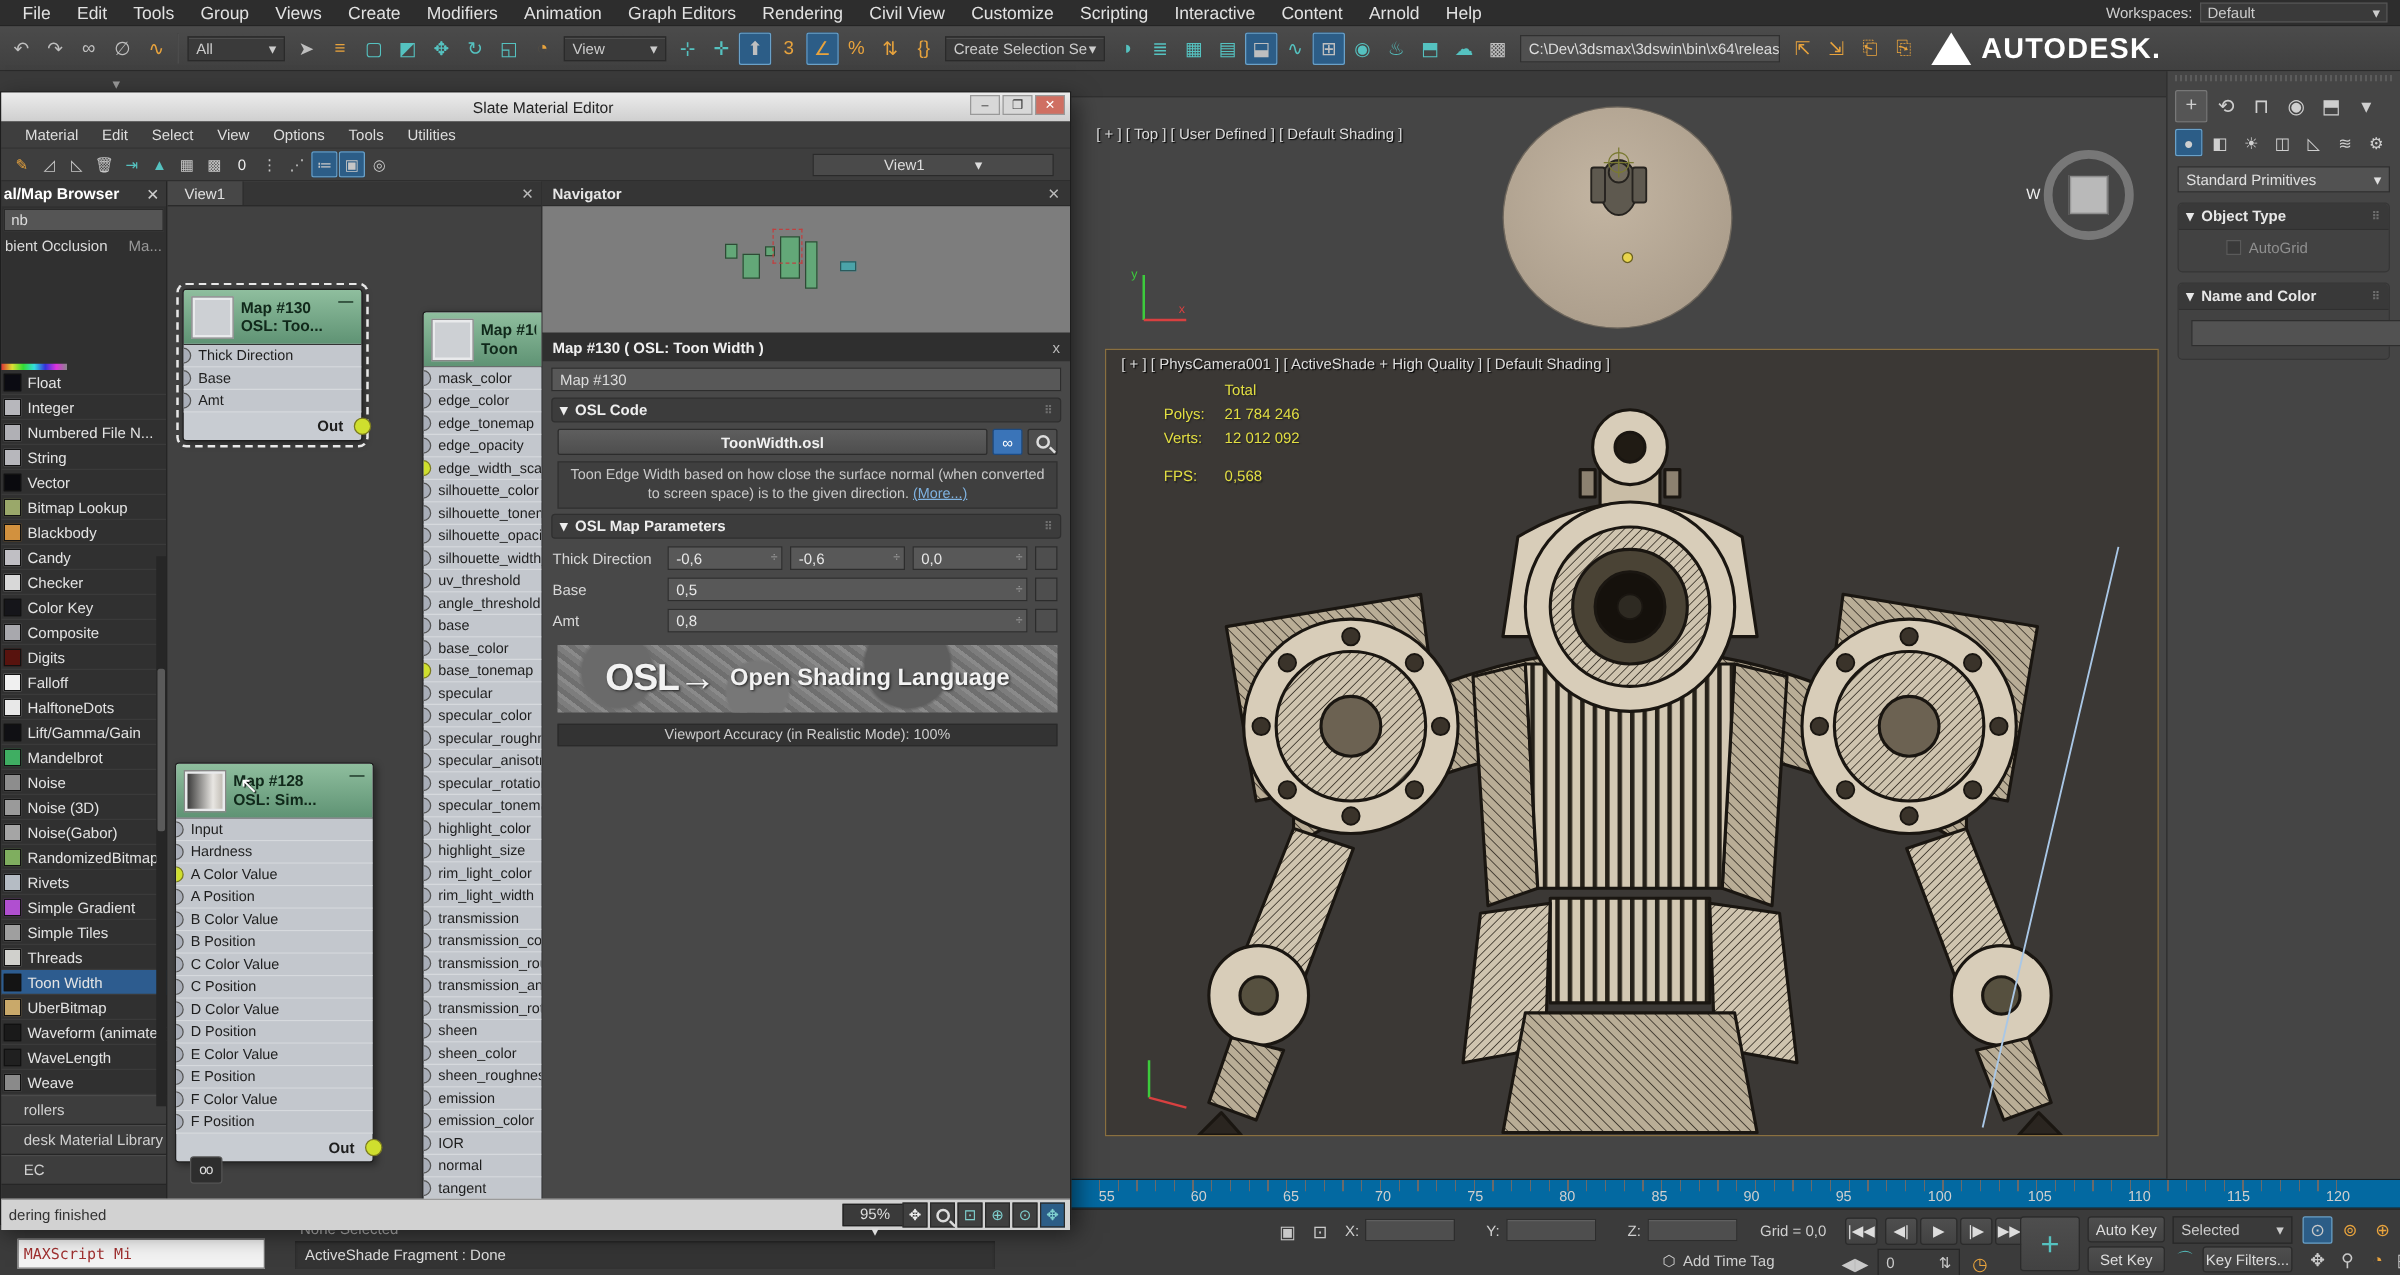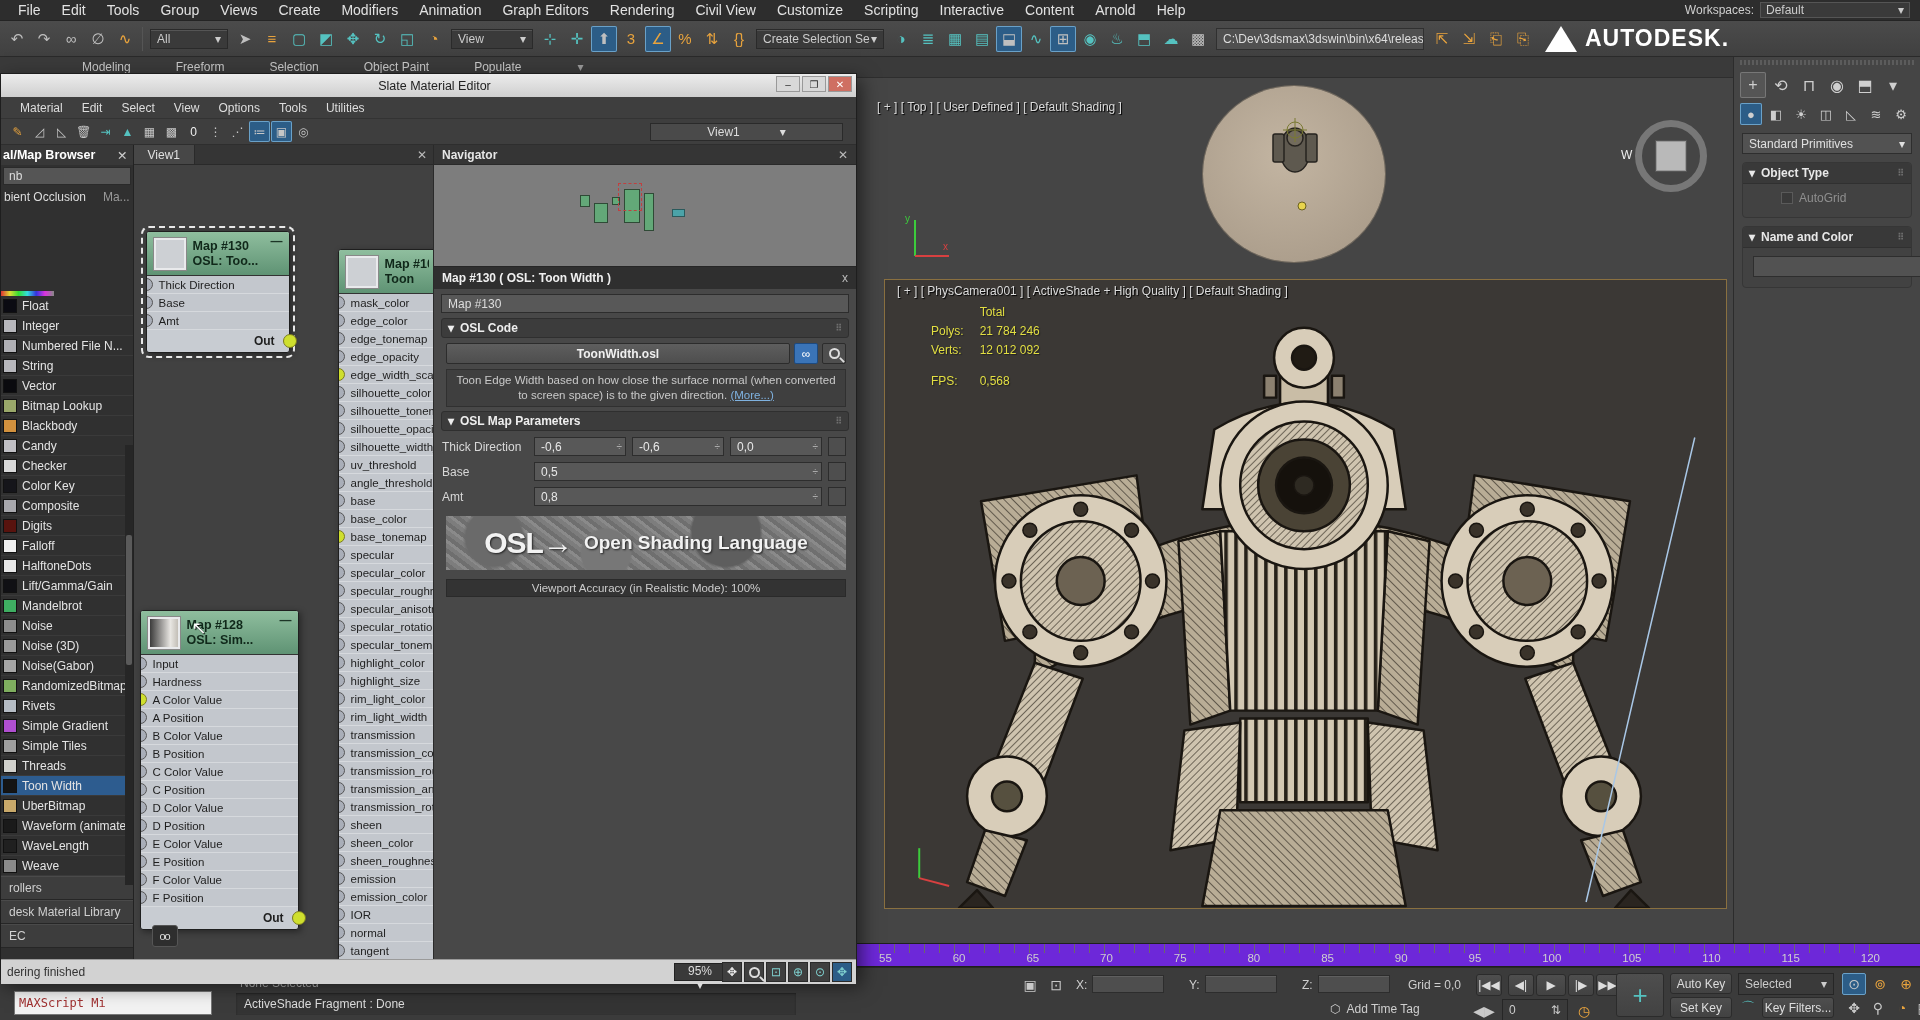--- a/index.html
+++ b/index.html
@@ -37,21 +37,21 @@
   .viewcube .ring { position:absolute; inset:0; border-radius:50%; border:7px solid rgba(160,160,160,.55); }
   .viewcube .face { position:absolute; left:20px; top:20px; width:32px; height:32px; background:#b9b9b9; border:1px solid #555; box-shadow:inset 0 0 0 1px #999; }
   .viewcube .w { position:absolute; left:-14px; top:28px; color:#eee; font-size:12px; }
   .asviewport { position:absolute; left:27px; top:201px; width:843px; height:630px; border:1px solid #8a7040; background:#3b3835; }
   .stats { position:absolute; left:44px; top:22px; color:#e3df42; font-size:12px; line-height:17px; text-shadow:1px 1px 1px #222; }
   .stats table td { padding-right:14px; }
   .robot { position:absolute; inset:0; width:100%; height:100%; }
   .tripod { position:absolute; }
 
   
-  .timeline { left:857px; top:943px; width:1063px; height:24px; background:#6d28d9; border-top:1px solid #1f1f1f; border-bottom:1px solid #1f1f1f;text-decoration:underline; }
+  .timeline { left:857px; top:943px; width:1063px; height:24px; background:#0369a1; border-top:1px solid #1f1f1f; border-bottom:1px solid #1f1f1f;text-decoration:underline; }
   .tl-ticks { position:absolute; left:22px; right:40px; top:0; height:9px;
     background:repeating-linear-gradient(90deg,#6a6a6a 0 1px,transparent 1px 15px); }
   .tl-labels { position:absolute; left:22px; right:40px; top:8px; display:flex; justify-content:space-between; color:#cfcfcf; font-size:11.5px; }
 
   
   .bottombar { left:0; top:967px; width:1920px; height:53px; background:#3b3b3b; border-top:1px solid #282828; }
   .msfield { position:absolute; left:14px; top:23px; width:198px; height:24px; background:#f2f2f2; border:1px solid #777; color:#a03030; font-family:"DejaVu Sans Mono",monospace; font-size:12px; display:flex; align-items:center; padding:0 4px; overflow:hidden; white-space:nowrap; }
   .promptline { position:absolute; left:240px; top:8px; color:#b5b5b5; }
   .statuswell { position:absolute; left:236px; top:25px; width:560px; height:22px; background:#343434; box-shadow:inset 0 1px 2px #222; color:#ddd; display:flex; align-items:center; padding:0 8px; }
   .coordlbl { position:absolute; color:#cfcfcf; font-size:12px; }
@@ -100,21 +100,21 @@
   .br-head { height:20px; background:#383838; color:#fff; font-weight:bold; font-size:12.5px; display:flex; align-items:center; padding:0 2px; }
   .br-head .x { margin-left:auto; color:#ccc; font-weight:normal; padding-right:3px; }
   .br-search { margin:2px 2px; height:18px; background:#555; border:1px solid #2a2a2a; color:#ddd; display:flex; align-items:center; padding:0 5px; }
   .br-result { height:20px; display:flex; align-items:center; color:#ddd; padding:0 3px; justify-content:space-between; }
   .br-result .dim { color:#999; }
   .colorstrip { height:5px; margin-top:84px; background:linear-gradient(90deg,#d33,#dd3,#3d3,#3dd,#33d,#d3d,#888 40%,#303030 40%); }
   .br-list { }
   .br-item { height:20px; display:flex; align-items:center; gap:5px; padding-left:2px; color:#e4e4e4; border-bottom:1px solid #3a3a3a; white-space:nowrap; overflow:hidden; }
   .br-item.sel { background:#2d5c8f; }
   .br-sw { width:14px; height:14px; border:1px solid #111; flex:none; }
-  .br-group { height:24px; background:#3d3d3d; border-top:1px solid #4a4a4a; border-bottom:1px solid #262626; color:#d0d0d0; display:flex; align-items:center; padding-left:8px; }
+  .br-group { height:24px; background:#3d3d3d; border-top:1px solid #4a4a4a; border-bottom:1px solid #262626; color:#d0d0d0; display:flex; align-items:center; padding-left:18px; }
   .br-scroll { position:absolute; right:0; top:300px; width:8px; height:440px; background:#262626; }
   .br-thumb { position:absolute; left:1px; top:90px; width:6px; height:130px; background:#5a5a5a; border-radius:2px; }
 
   
   .graph { position:relative; width:306px; height:100%; background:#414141; border-right:1px solid #2a2a2a; overflow:hidden; }
   .g-tabs { height:20px; background:#353535; display:flex; align-items:center; border-bottom:1px solid #2a2a2a; }
   .g-tab { height:100%; padding:0 14px; background:#474747; border-right:1px solid #2a2a2a; display:flex; align-items:center; color:#e0e0e0; }
   .g-x { margin-left:auto; padding-right:6px; color:#bbb; }
   .node { position:absolute; background:#c8ccd2; border:1px solid #1f1f1f; border-radius:3px; box-shadow:2px 2px 6px rgba(0,0,0,.4); }
   .node.sel { outline:2px dashed #e8e8e8; outline-offset:3px; }
@@ -275,27 +275,20 @@
         <span class="ticon" style="color: rgb(232, 163, 61);">⎗</span>
         <span class="ticon" style="color: rgb(232, 163, 61);">⎘</span>
       </div>
     <div class="brand">
         <span class="tri"></span>
         <span>AUTODESK.</span>
       </div>
   </div>
 
   <div class="abs ribbon">
-    <div class="tgrp">
-        <span class="rtab">Modeling</span>
-        <span class="rtab">Freeform</span>
-        <span class="rtab">Selection</span>
-        <span class="rtab">Object Paint</span>
-        <span class="rtab">Populate</span>
-      </div>
     <span style="margin-left:30px;color:#999">▾</span>
   </div>
 
   <div class="abs vpcanvas">
     <div class="vplabel" style="left:20px;top:22px">[ + ] [ Top ] [ User Defined ] [ Default Shading ]</div>
 
     <div class="groundcircle"></div>
     <svg class="abs" style="left:398px;top:20px" width="80" height="130">
       <g stroke="#26231f" stroke-width="1.5" fill="#5e594f">
         <ellipse cx="40" cy="52" rx="15" ry="22"></ellipse>

